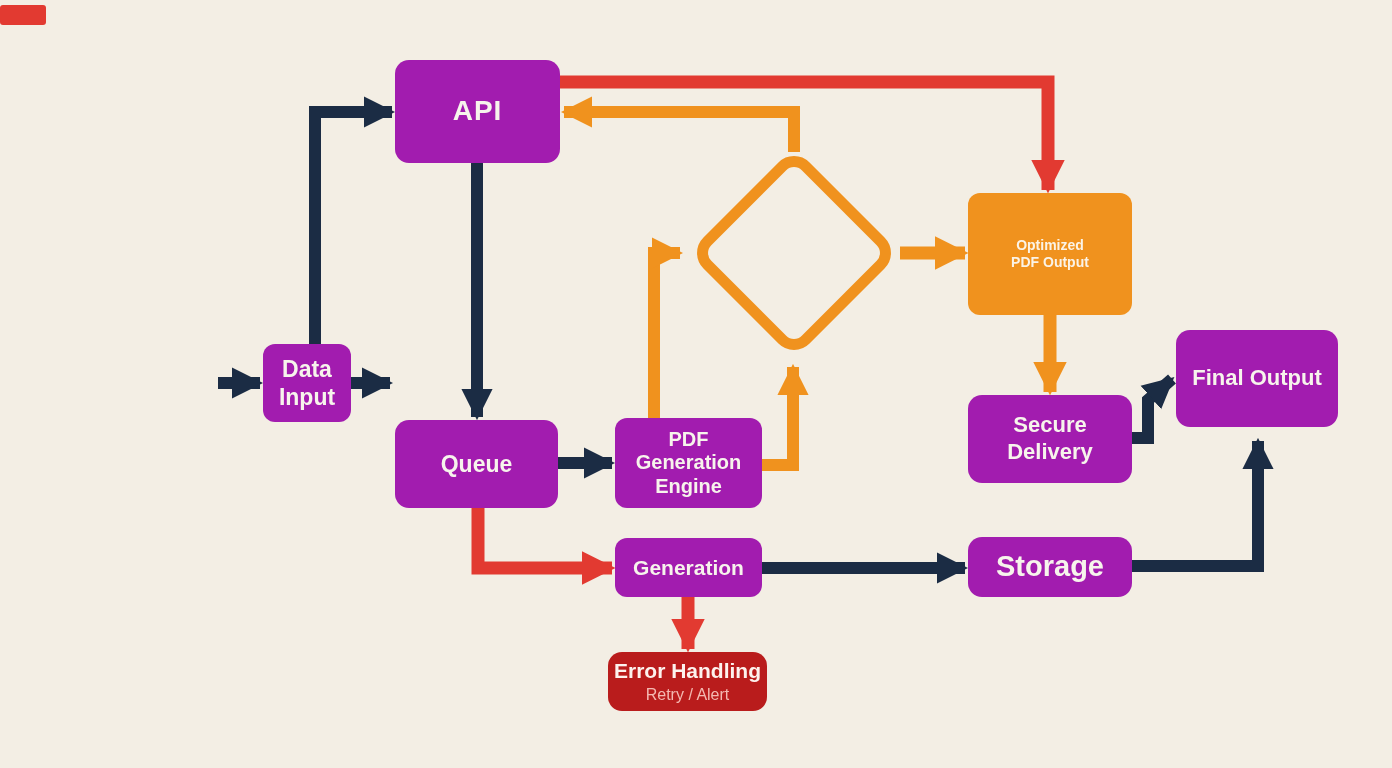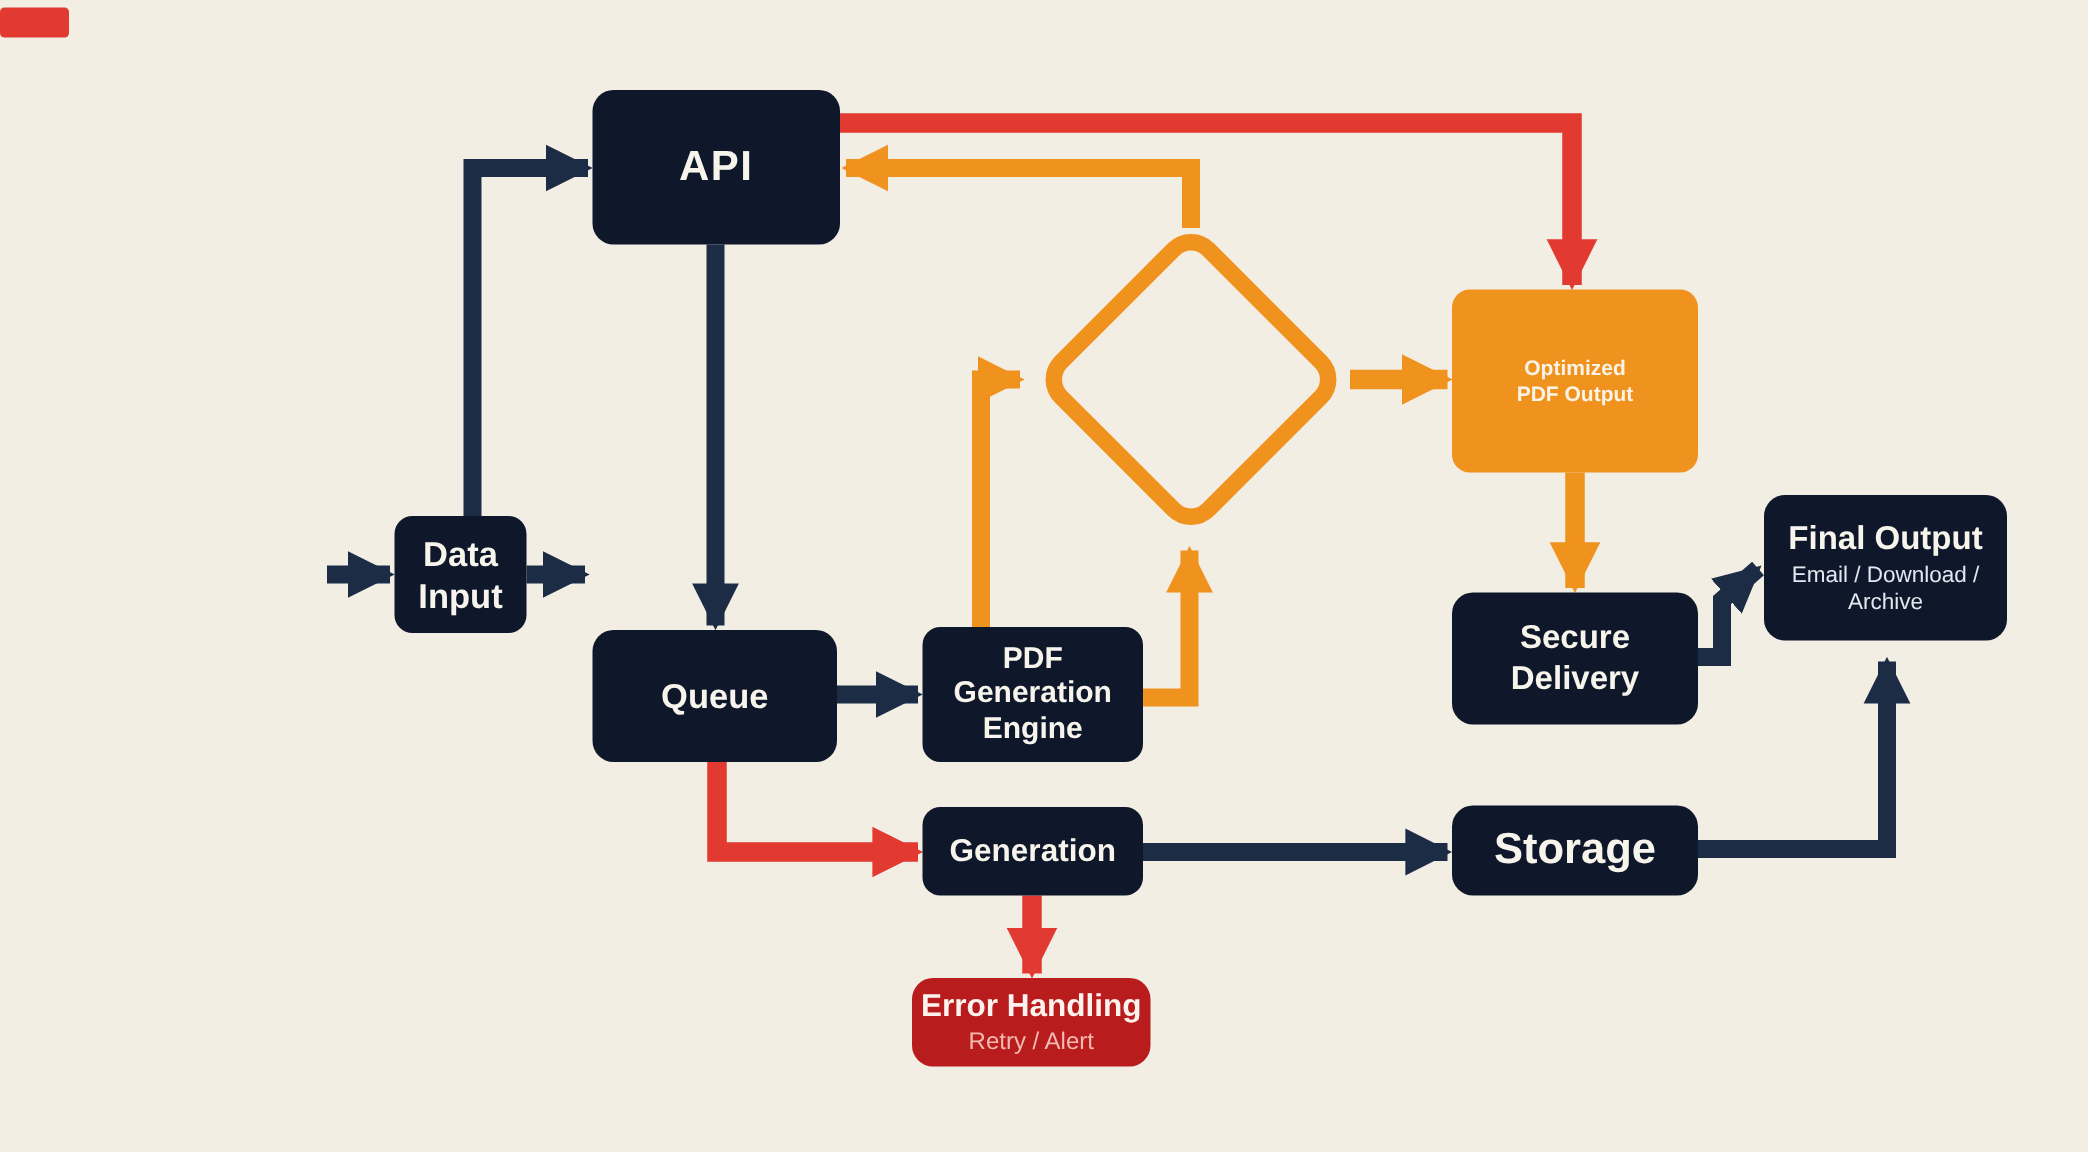--- a/index.html
+++ b/index.html
@@ -18,21 +18,21 @@
     z-index: 1;
   }
   .node {
     position: absolute;
     z-index: 3;
     display: flex;
     flex-direction: column;
     align-items: center;
     justify-content: center;
     text-align: center;
-    background: #0f172a;
+    background: #a21caf;
     color: #F7F4EC;
     border-radius: 14px;
     box-sizing: border-box;
     line-height: 1.22;
   }
   .node-label {
     font-weight: bold;
     white-space: pre-line;
   }
   .node-sub {
@@ -169,17 +169,15 @@
     <span class="node-label" style="font-size:22px;">Secure
 Delivery</span>
   </div>
 
   <div class="node" style="left:968px; top:537px; width:164px; height:60px;">
     <span class="node-label" style="font-size:29px;">Storage</span>
   </div>
 
   <div class="node" style="left:1176px; top:330px; width:162px; height:97px;">
     <span class="node-label" style="font-size:22px;">Final Output</span>
-    <span class="node-sub" style="font-size:15px; color:#E2E8EF; line-height:1.2;">Email / Download /
-Archive</span>
   </div>
 
 </div>
 
 </body></html>

